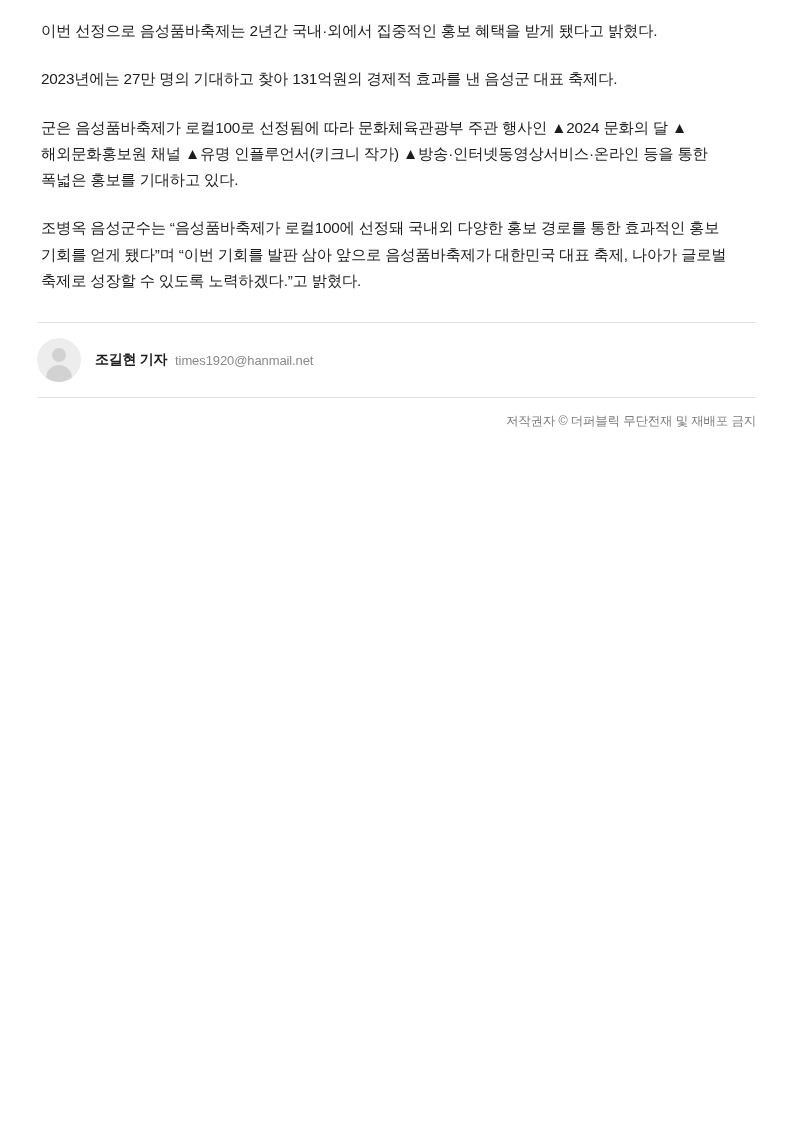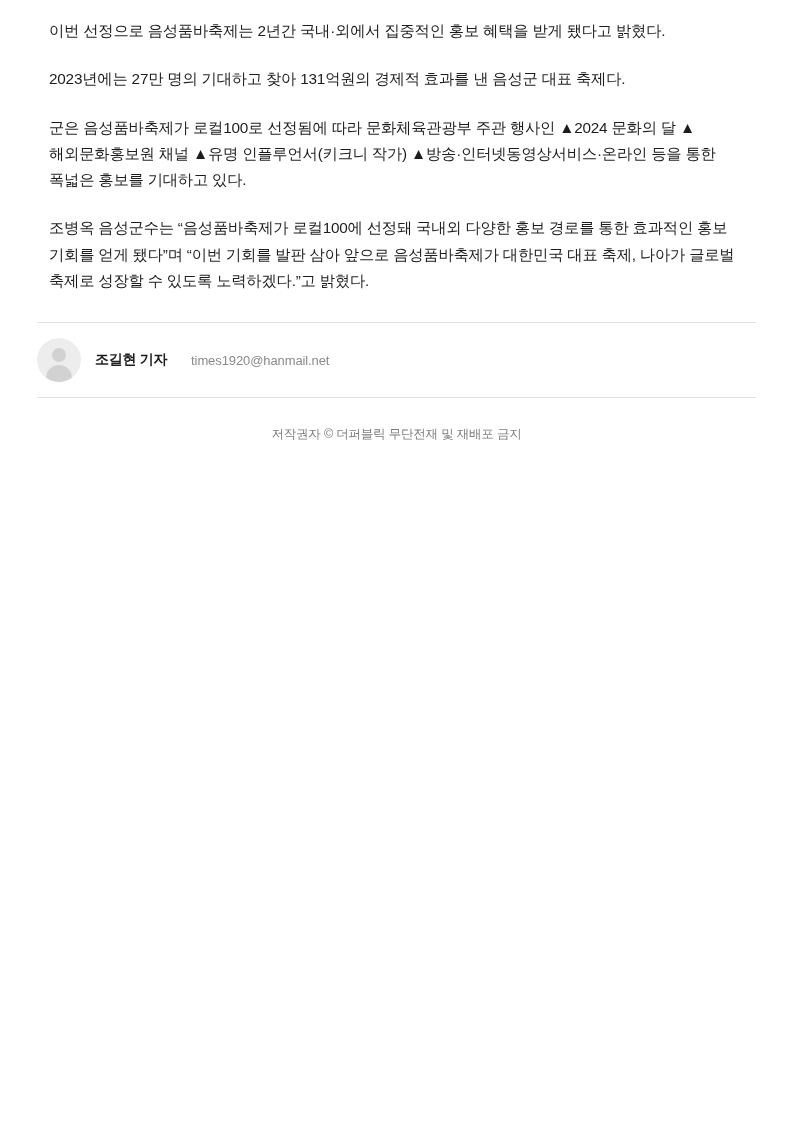--- a/index.html
+++ b/index.html
@@ -23,21 +23,21 @@
     background: #ffffff;
   }
   .article-body {
     width: 719px;
   }
   .para {
     font-size: 15.3px;
     line-height: 1.72;
     letter-spacing: -0.2px;
     color: #1c1c1c;
-    margin: 0 0 22px 12px;
+    margin: 0 0 22px 4px;
     text-align: left;
     word-break: keep-all;
   }
   .para:first-child {
     margin-top: 0;
   }
   .byline-divider {
     width: 719px;
     height: 1px;
     background: #e2e2e2;
@@ -79,42 +79,42 @@
     width: 26px;
     height: 20px;
     border-radius: 13px 13px 0 0;
     background: #d2d2d2;
   }
   .reporter-name {
     font-size: 14px;
     font-weight: bold;
     color: #1c1c1c;
     letter-spacing: -0.3px;
-    margin-right: 24px;
+    margin-right: 8px;
     white-space: nowrap;
   }
   .reporter-email {
     font-size: 13px;
     color: #8a8a8a;
     letter-spacing: -0.1px;
     white-space: nowrap;
   }
   .byline-divider-bottom {
     width: 719px;
     height: 1px;
     background: #e2e2e2;
     margin: 0;
   }
   .copyright {
     width: 719px;
-    text-align: center;
+    text-align: right;
     font-size: 12.5px;
     color: #7d7d7d;
     letter-spacing: -0.2px;
-    margin-top: 28px;
+    margin-top: 15px;
   }
 </style>
 </head>
 <body>
 
 <div class="page">
 
   <div class="article-body">
     <p class="para">이번 선정으로 음성품바축제는 2년간 국내·외에서 집중적인 홍보 혜택을 받게 됐다고 밝혔다.</p>
     <p class="para">2023년에는 27만 명의 기대하고 찾아 131억원의 경제적 효과를 낸 음성군 대표 축제다.</p>

